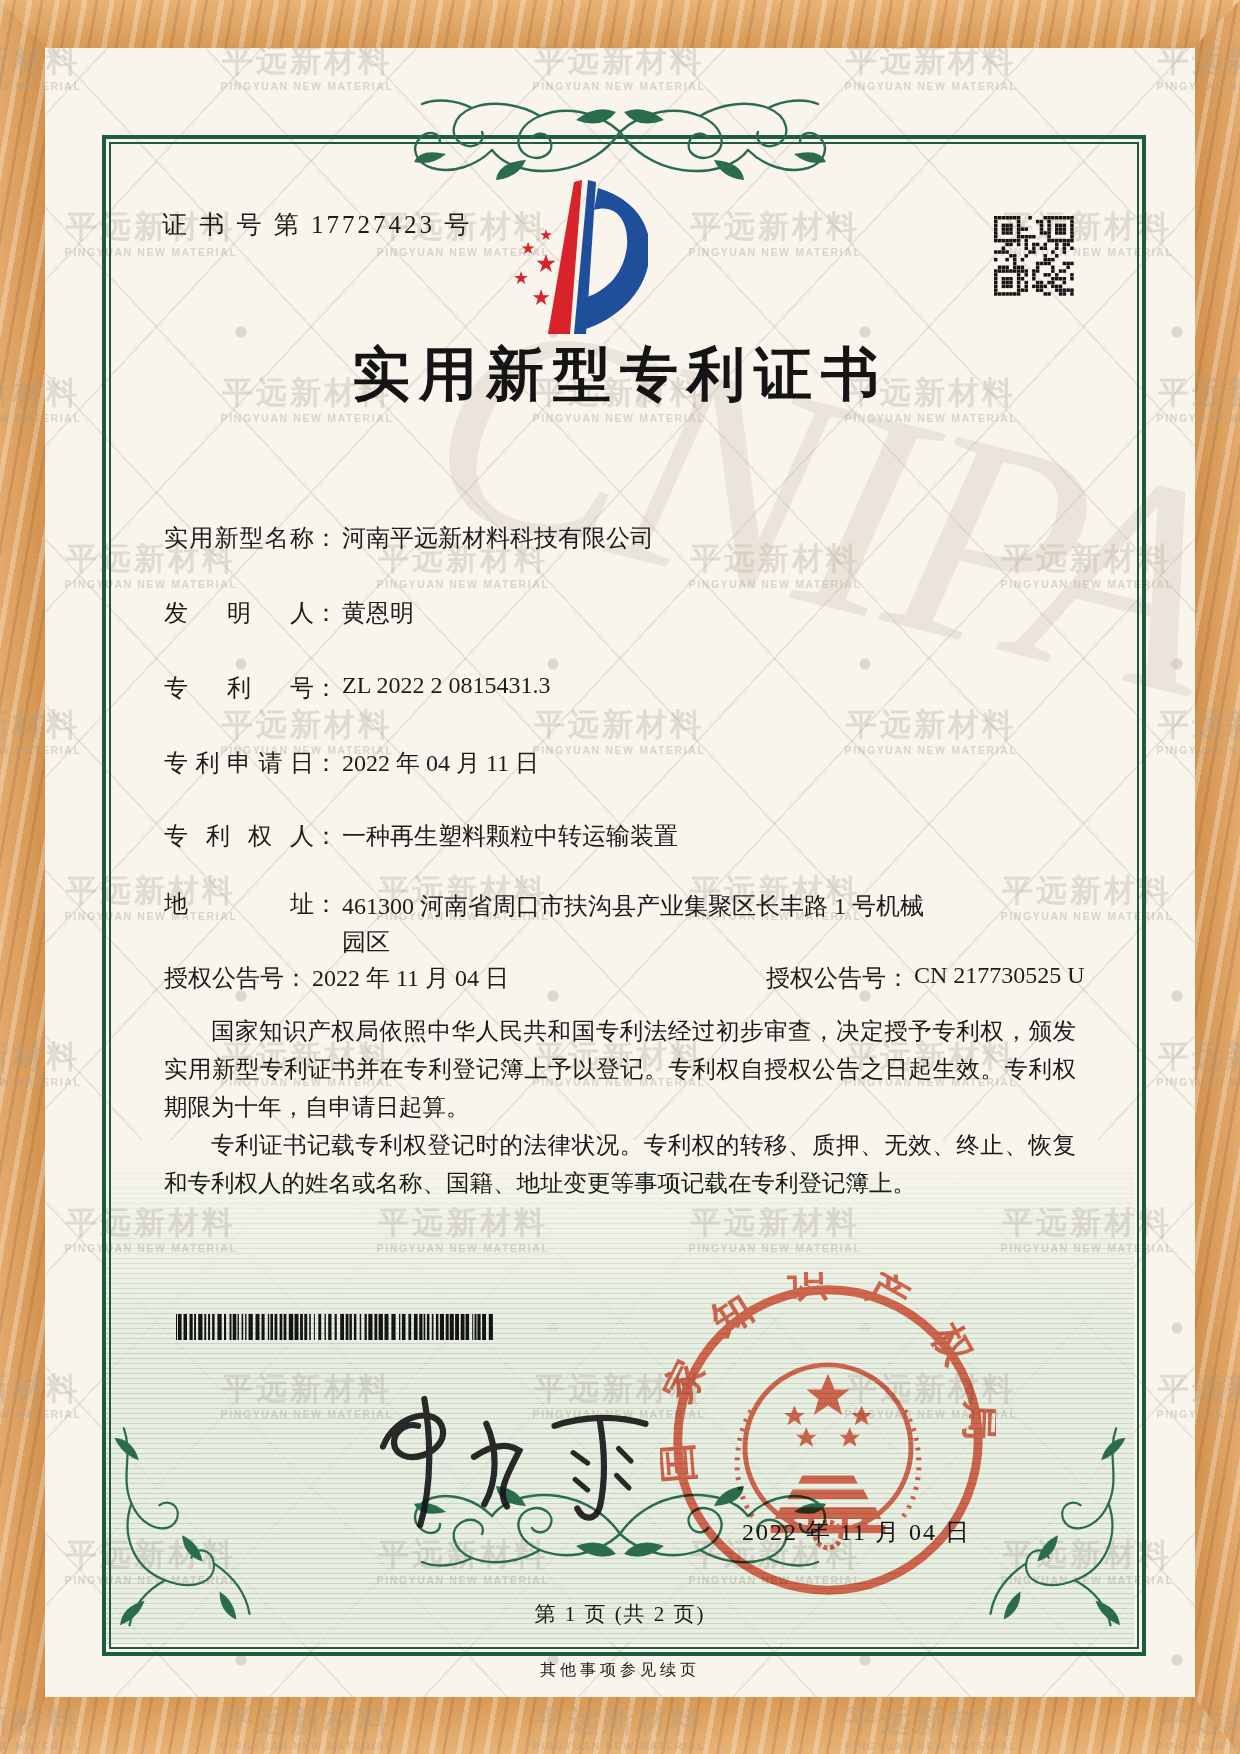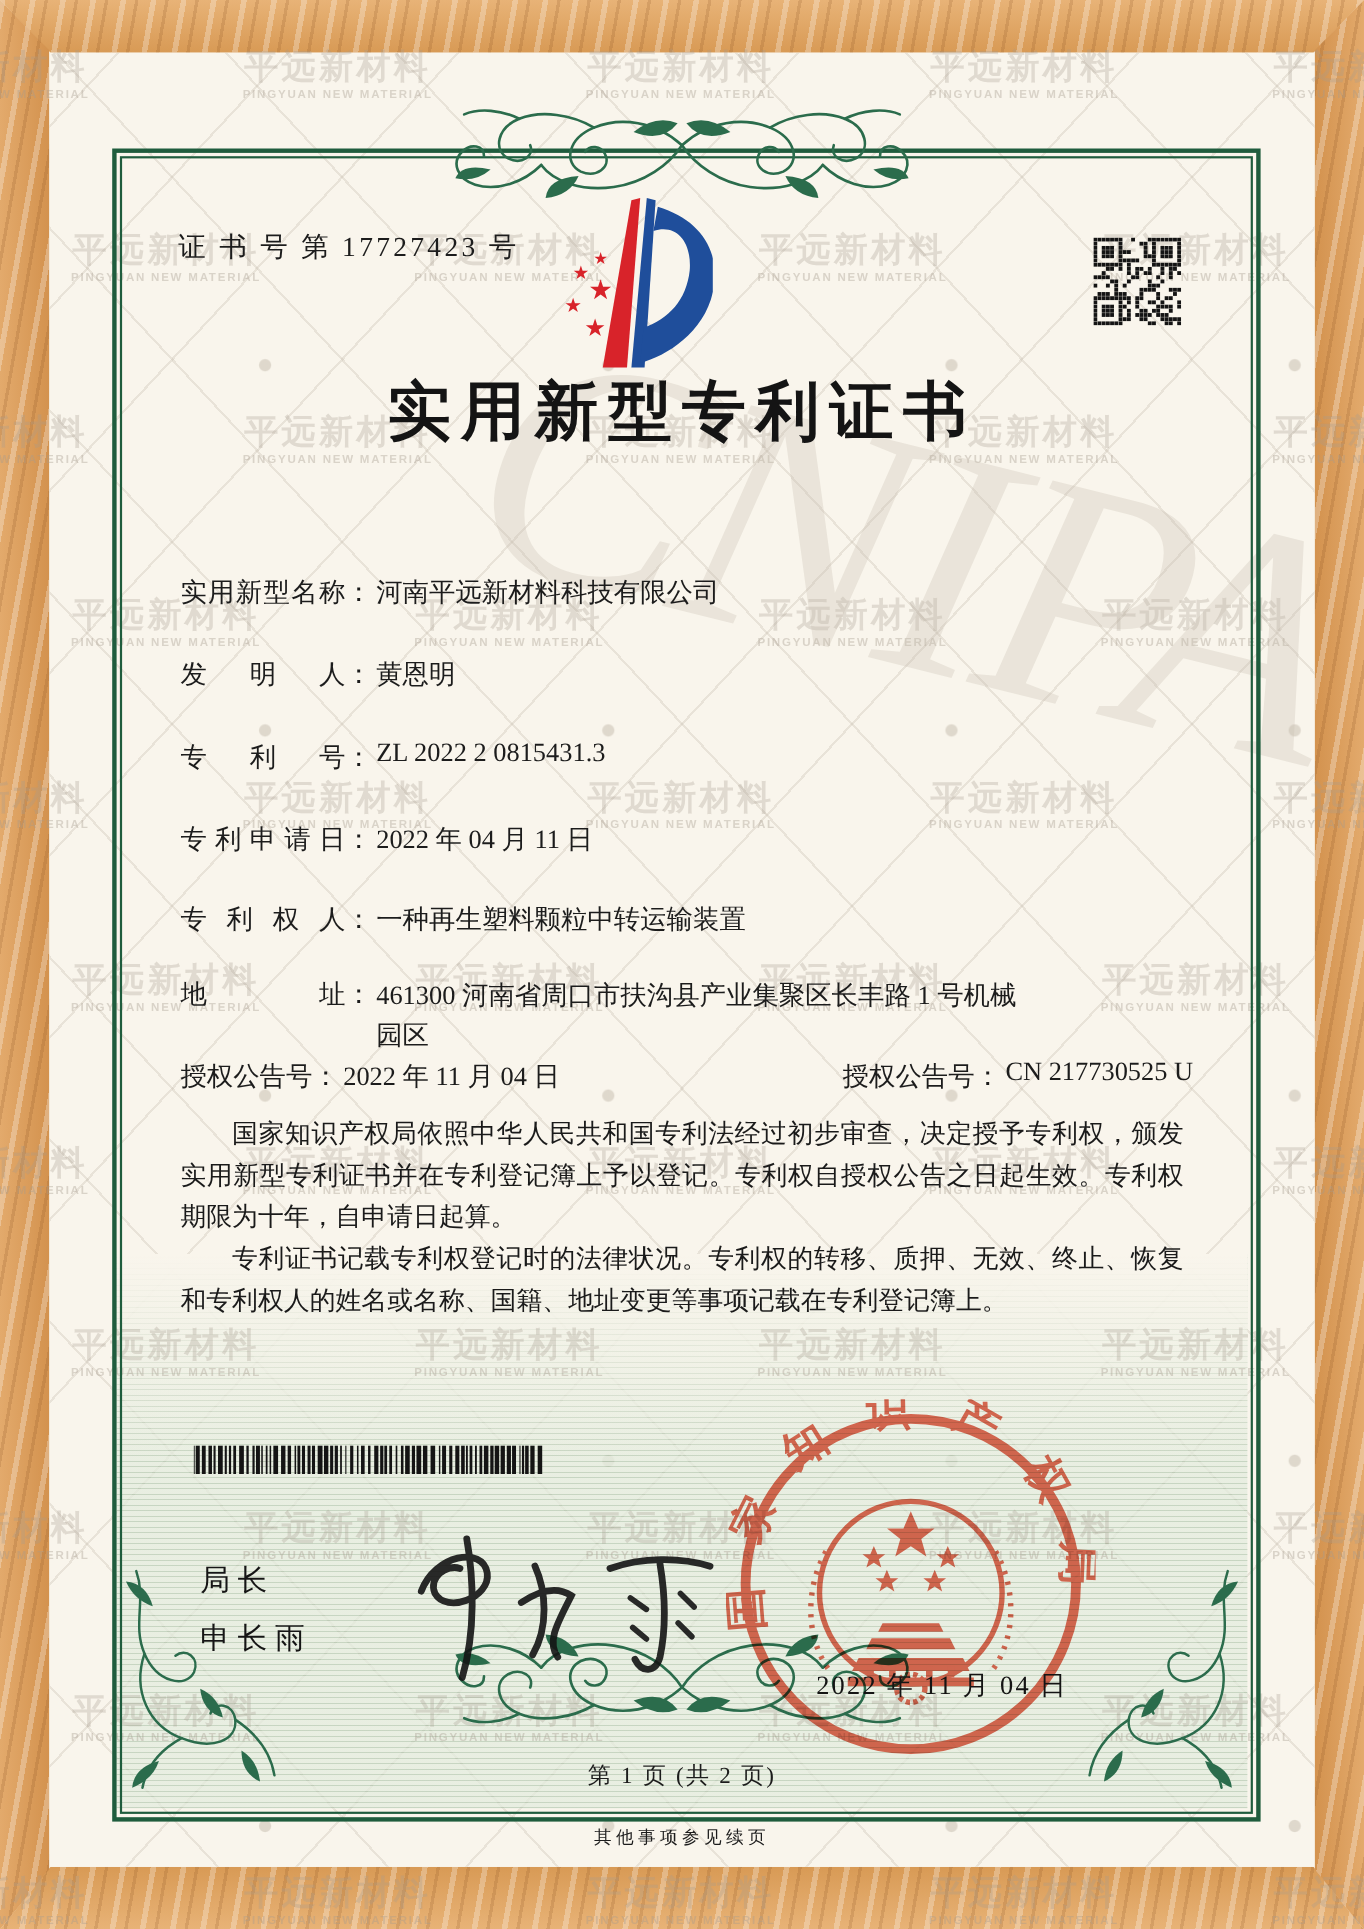--- a/index.html
+++ b/index.html
@@ -679,24 +679,20 @@
         <rect x="279.1" y="0" width="3.9" height="26" fill="#141414"></rect>
         <rect x="284.7" y="0" width="3.8" height="26" fill="#141414"></rect>
         <rect x="289.5" y="0" width="3.6" height="26" fill="#141414"></rect>
         <rect x="296.2" y="0" width="1.0" height="26" fill="#141414"></rect>
         <rect x="298.5" y="0" width="2.0" height="26" fill="#141414"></rect>
         <rect x="301.4" y="0" width="3.2" height="26" fill="#141414"></rect>
         <rect x="306.1" y="0" width="3.9" height="26" fill="#141414"></rect>
         <rect x="312.8" y="0" width="4.1" height="26" fill="#141414"></rect>
       </svg></div>
 
-  <div class="signer">
-    <div>局长</div>
-    <div>申长雨</div>
-  </div>
 
   <svg class="signature" viewBox="0 0 300 150">
     <g fill="none" stroke="#141414" stroke-width="6" stroke-linecap="round" opacity=".9">
       <path d="M30,60 C42,28 84,20 88,44 C91,66 52,80 42,62 C36,48 52,36 64,40"></path>
       <path d="M70,14 C76,48 78,96 66,136"></path>
       <path d="M130,38 C140,60 142,92 128,116"></path>
       <path d="M118,70 C136,58 150,56 162,64 C150,88 140,104 150,118"></path>
       <path d="M196,40 C224,30 258,30 284,38"></path>
       <path d="M240,36 C244,60 246,90 240,118 C236,132 224,132 218,120"></path>
       <path d="M214,66 l14,10 M258,62 l12,12 M216,92 l12,10 M256,88 l12,12" stroke-width="5"></path>

